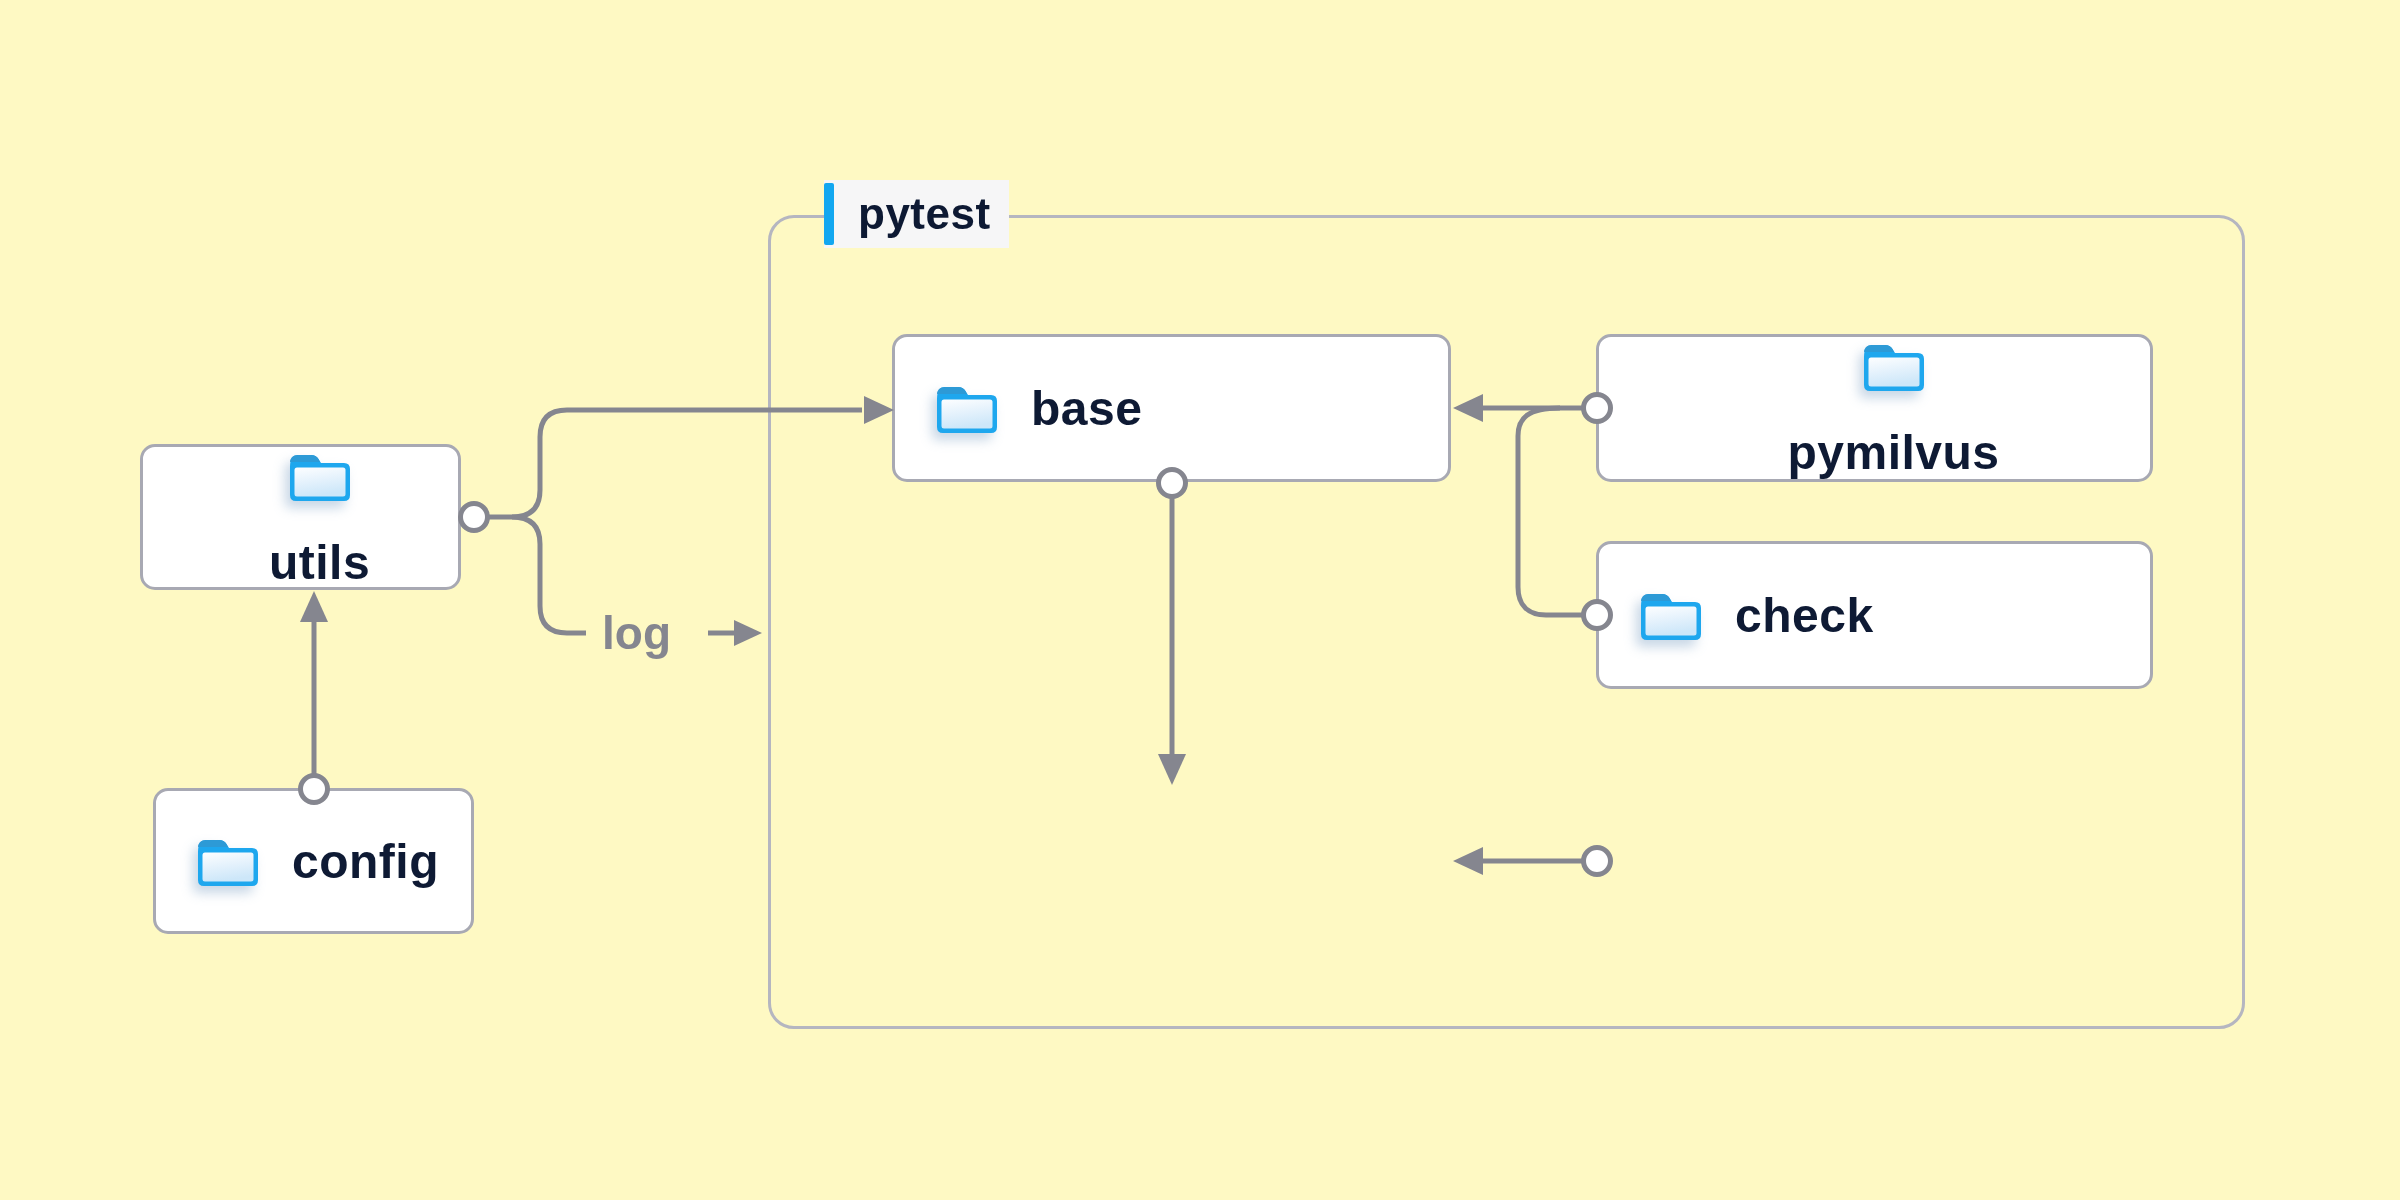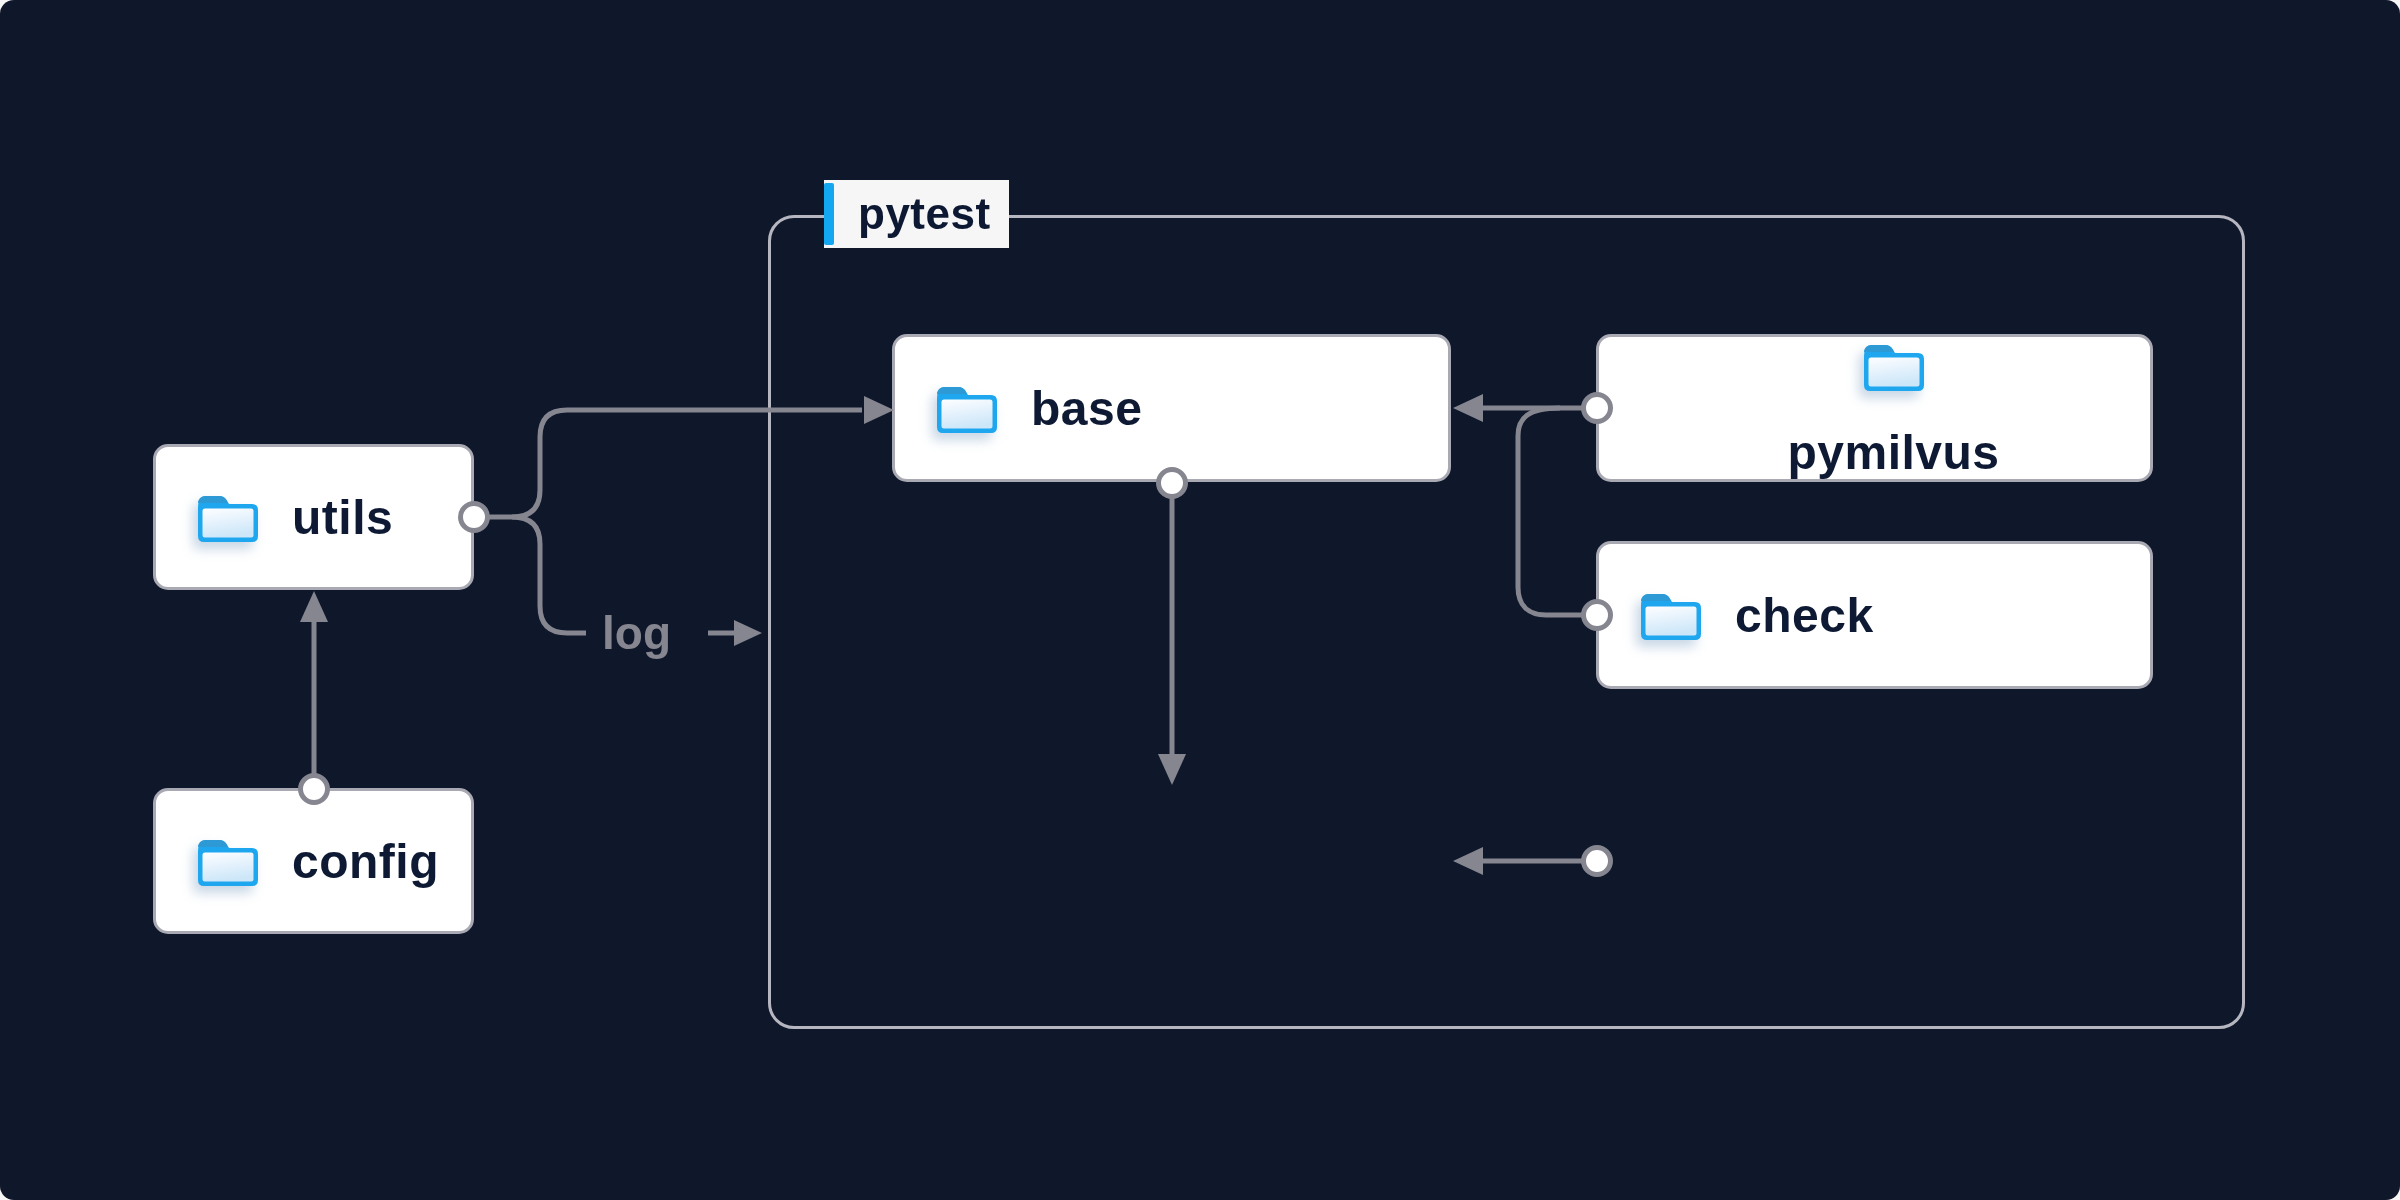--- a/index.html
+++ b/index.html
@@ -1,23 +1,22 @@
 <!DOCTYPE html>
 <html><head>
 <meta charset="utf-8">
 <style>
   html, body { margin: 0; padding: 0; }
   body { background: #f6f6f7; font-family: "Liberation Sans", sans-serif; }
   .stage {
     position: relative;
     width: 2400px;
     height: 1200px;
-    background: #0f172a;
+    background: #fef9c3;
     overflow: hidden;
-    border-radius: 14px;
   }
   
   .group-box {
     position: absolute;
     left: 768px; top: 215px;
     width: 1477px; height: 814px;
     border: 3px solid #b5b6c0;
     border-radius: 26px;
     background: transparent;
     box-sizing: border-box;
@@ -56,21 +55,21 @@
     padding-left: 38px;
     gap: 30px;
     z-index: 2;
   }
   .node .node-label {
     font-size: 48px;
     font-weight: 700;
     color: #0e1a34;
     letter-spacing: 0.5px;
   }
-  .node-utils     { left: 153px;  top: 444px; width: 321px; height: 146px; }
+  .node-utils     { left: 140px;  top: 444px; width: 321px; height: 146px; flex-direction: column; }
   .node-config    { left: 153px;  top: 788px; width: 321px; height: 146px; }
   .node-base      { left: 892px;  top: 334px; width: 559px; height: 148px; }
   .node-pymilvus  { left: 1596px; top: 334px; width: 557px; height: 148px; flex-direction: column; }
   .node-check     { left: 1596px; top: 541px; width: 557px; height: 148px; }
   .node-testcases { left: 892px;  top: 787px; width: 559px; height: 148px; }
   .node-common    { left: 1596px; top: 787px; width: 557px; height: 148px; }
   .folder { filter: drop-shadow(-5px 7px 6px rgba(110, 150, 190, 0.38)); flex: 0 0 auto; }
   
   .edge-label-log {
     position: absolute;

